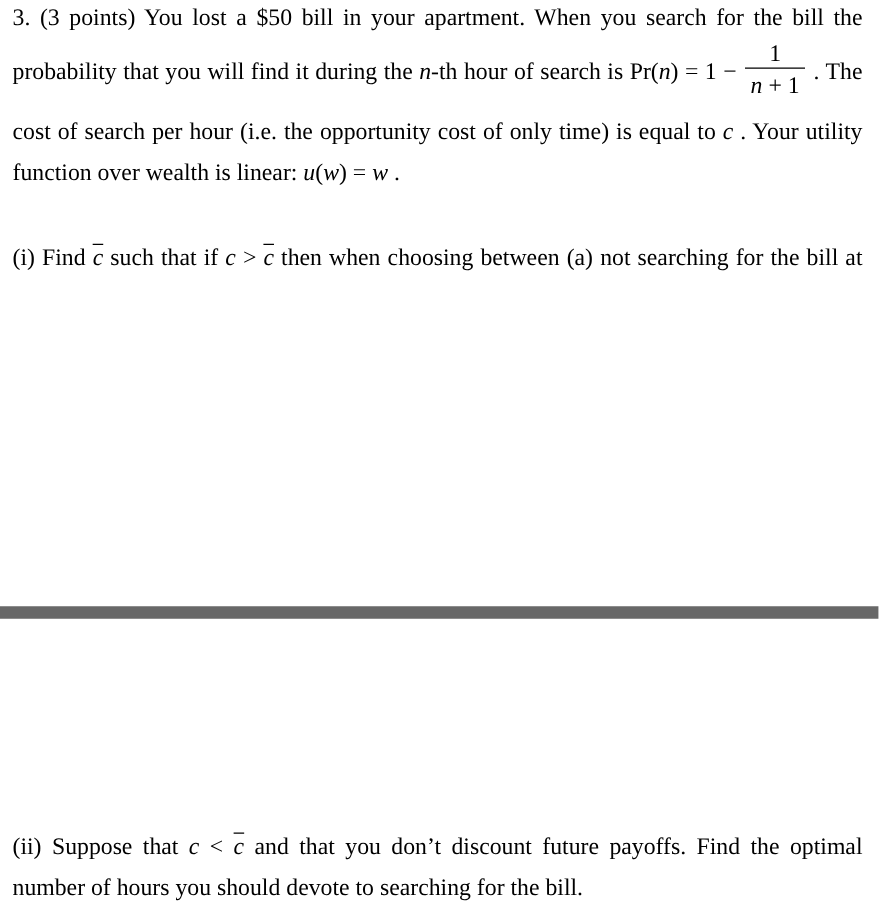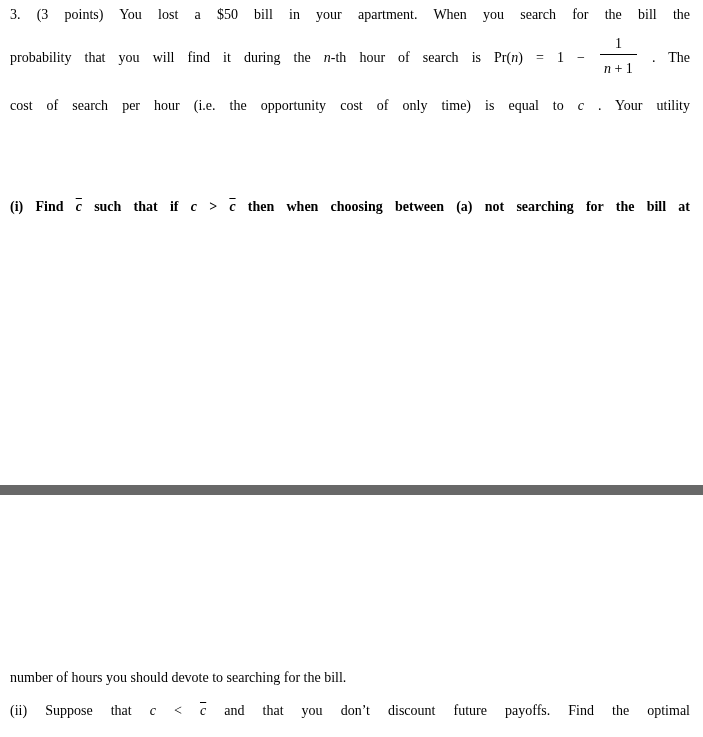--- a/index.html
+++ b/index.html
@@ -7,38 +7,38 @@
     padding: 0;
     background: #ffffff;
   }
   .doc {
     position: relative;
     width: 703px;
     height: 737px;
     background: #ffffff;
     overflow: hidden;
     font-family: "Liberation Serif", serif;
-    font-size: 14px;
+    font-size: 19px;
     color: #000000;
   }
   .para {
     position: absolute;
     left: 10px;
     width: 680px;
   }
   #p1  { top: -2px; }
   #pi  { top: 190px; }
   #pii { top: 661px; }
 
   .ln {
     line-height: 33px;
     height: 33px;
     white-space: normal;
   }
-  #pi .ln { line-height: 34px; height: 34px; font-weight: bold; }
+  #pi .ln { line-height: 34px; height: 34px; }
 
   
   .jst { text-align: justify; }
   .jst::after {
     content: "";
     display: inline-block;
     width: 100%;
     height: 0;
   }
 
@@ -81,26 +81,27 @@
 </style>
 </head>
 <body>
 
 <div class="doc">
 
   <div class="para" id="p1">
     <div class="ln jst"><span>3. (3 points) You lost a $50 bill in your apartment. When you search for the bill the</span></div>
     <div class="ln jst fline"><span>probability that you will find it during the </span><span class="it">n</span><span>-th hour of search is Pr(</span><span class="it">n</span><span>) = 1 − </span><span class="frac"><span class="num">1</span><span class="den"><span class="it">n</span><span> + 1</span></span></span><span> . The</span></div>
     <div class="ln jst"><span>cost of search per hour (i.e. the opportunity cost of only time) is equal to </span><span class="it">c</span><span> . Your utility</span></div>
+    <div class="ln"><span>function over wealth is linear: </span><span class="it">u</span><span>(</span><span class="it">w</span><span>) = </span><span class="it">w</span><span> .</span></div>
   </div>
 
   <div class="para" id="pi">
     <div class="ln jst"><span>(i) Find </span><span class="cbar">c</span><span> such that if </span><span class="it">c</span><span> &gt; </span><span class="cbar">c</span><span> then when choosing between (a) not searching for the bill at</span></div>
   </div>
 
   <div class="divider"></div>
 
   <div class="para" id="pii">
+    <div class="ln jst"><span>(ii) Suppose that </span><span class="it">c</span><span> &lt; </span><span class="cbar">c</span><span> and that you don’t discount future payoffs. Find the optimal</span></div>
     <div class="ln"><span>number of hours you should devote to searching for the bill.</span></div>
-    <div class="ln jst"><span>(ii) Suppose that </span><span class="it">c</span><span> &lt; </span><span class="cbar">c</span><span> and that you don’t discount future payoffs. Find the optimal</span></div>
   </div>
 
 </div>
 
 </body></html>

